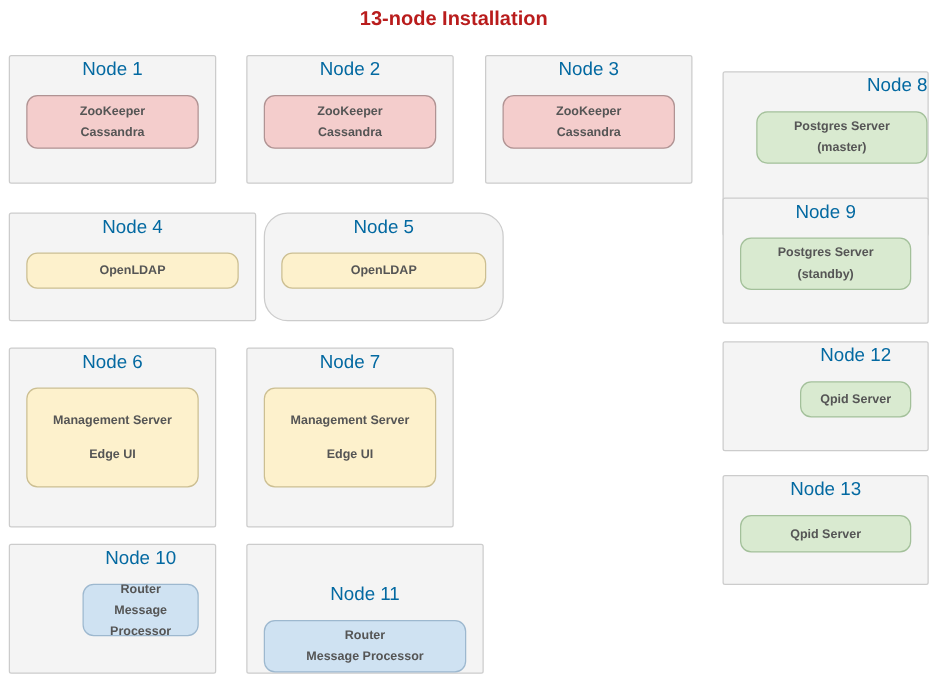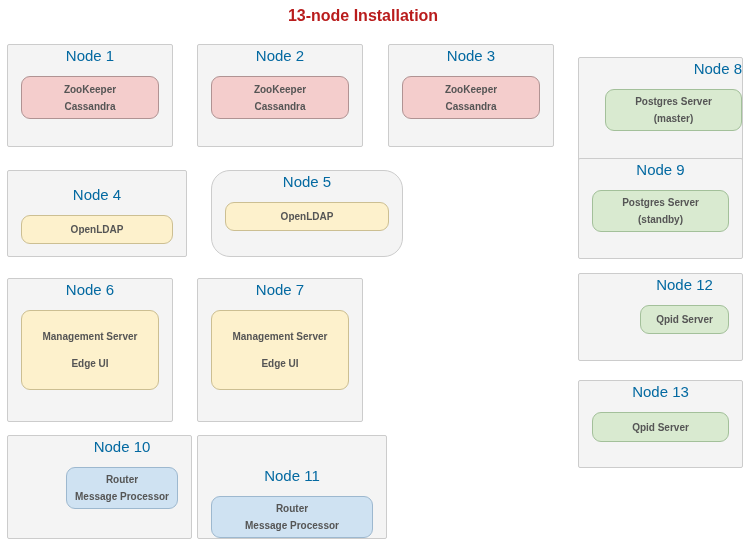--- a/index.html
+++ b/index.html
@@ -73,21 +73,21 @@
     <div class="service-pill" style="height: 43px; line-height: 17px; background: rgb(244, 205, 204); border-color: rgb(176, 147, 147); color: rgb(85, 85, 85);">ZooKeeper
 Cassandra</div>
   </div>
 
   <div class="node-card" style="left: 388px; top: 44px; width: 166px; height: 103px;">
     <div class="node-label">Node 3</div>
     <div class="service-pill" style="height: 43px; line-height: 17px; background: rgb(244, 205, 204); border-color: rgb(176, 147, 147); color: rgb(85, 85, 85);">ZooKeeper
 Cassandra</div>
   </div>
 
-  <div class="node-card" style="left: 7px; top: 170px; width: 180px; height: 87px; justify-content: center;">
+  <div class="node-card" style="left: 7px; top: 170px; width: 198px; height: 87px;">
     <div class="node-label">Node 4</div>
     <div class="service-pill" style="height: 29px; line-height: 17px; background: rgb(253, 241, 204); border-color: rgb(204, 191, 146); color: rgb(85, 85, 85);">OpenLDAP</div>
   </div>
 
   <div class="node-card" style="left: 211px; top: 170px; width: 192px; height: 87px; border-radius: 19px;">
     <div class="node-label">Node 5</div>
     <div class="service-pill" style="height: 29px; line-height: 17px; background: rgb(253, 241, 204); border-color: rgb(204, 191, 146); color: rgb(85, 85, 85);">OpenLDAP</div>
   </div>
 
   <div class="node-card" style="left: 7px; top: 278px; width: 166px; height: 144px;">
@@ -107,21 +107,21 @@
     <div class="service-pill" style="height: 42px; line-height: 17px; background: rgb(217, 234, 208); border-color: rgb(163, 192, 154); color: rgb(85, 85, 85);">Postgres Server
 (master)</div>
   </div>
 
   <div class="node-card" style="left: 578px; top: 158px; width: 165px; height: 101px;">
     <div class="node-label">Node 9</div>
     <div class="service-pill" style="height: 42px; line-height: 17px; background: rgb(217, 234, 208); border-color: rgb(163, 192, 154); color: rgb(85, 85, 85);">Postgres Server
 (standby)</div>
   </div>
 
-  <div class="node-card" style="left: 7px; top: 435px; width: 185px; height: 104px; padding-left: 45px;">
+  <div class="node-card" style="left: 7px; top: 435px; width: 166px; height: 104px; padding-left: 45px;">
     <div class="node-label">Node 10</div>
     <div class="service-pill" style="height: 42px; line-height: 17px; background: rgb(207, 226, 242); border-color: rgb(157, 184, 207); color: rgb(85, 85, 85);">Router
 Message Processor</div>
   </div>
 
   <div class="node-card" style="left: 197px; top: 435px; width: 190px; height: 104px; justify-content: flex-end;">
     <div class="node-label">Node 11</div>
     <div class="service-pill" style="height: 42px; line-height: 17px; background: rgb(207, 226, 242); border-color: rgb(157, 184, 207); color: rgb(85, 85, 85);">Router
 Message Processor</div>
   </div>

